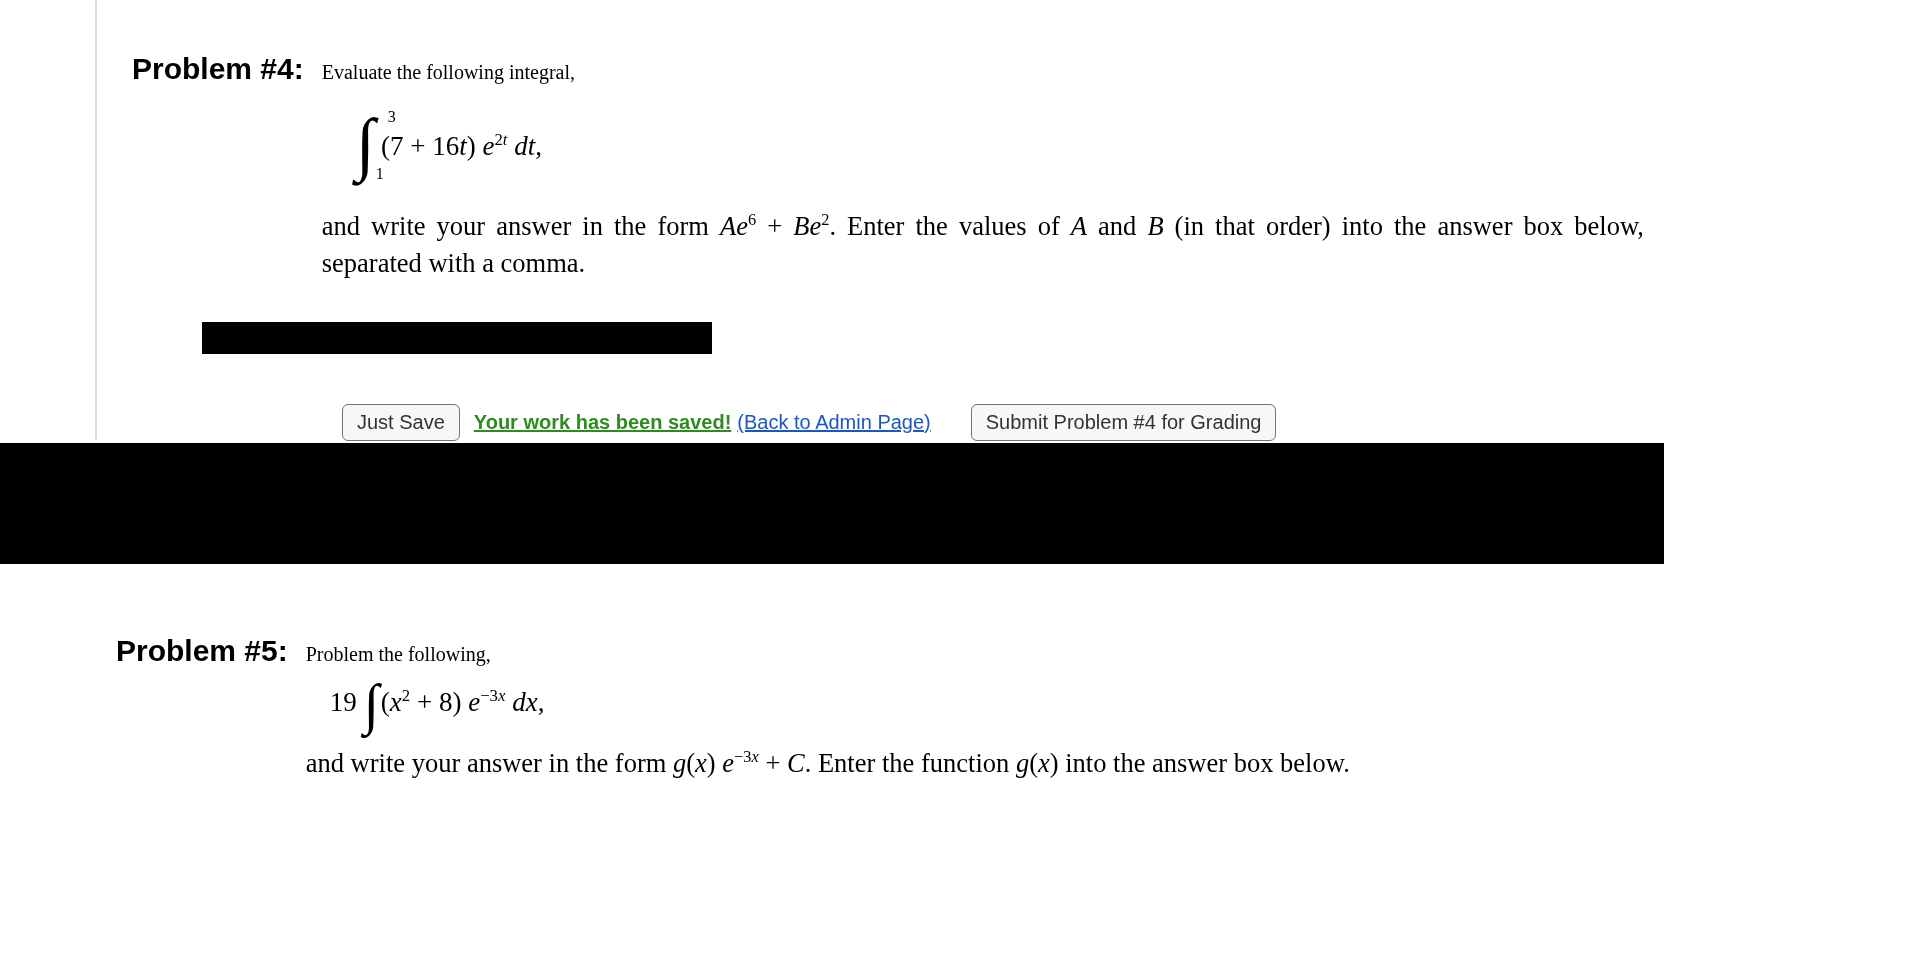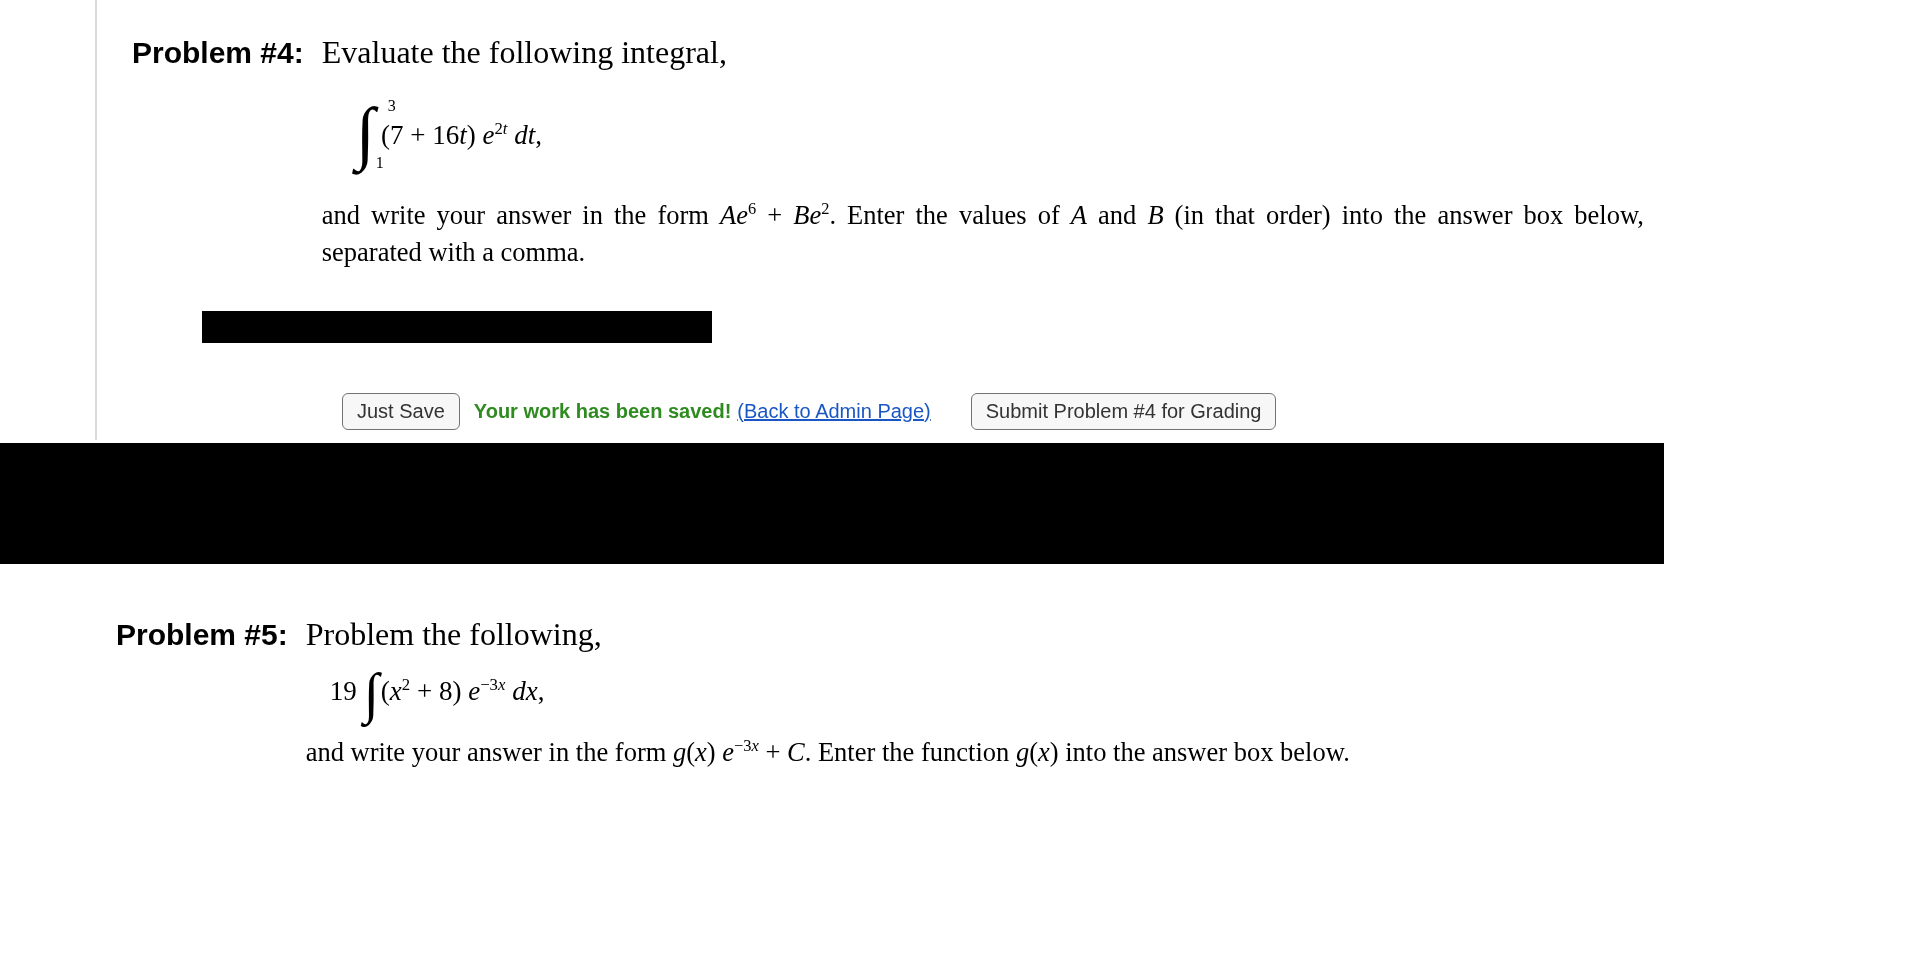--- a/index.html
+++ b/index.html
@@ -39,21 +39,22 @@
     font-weight: 900;
     font-size: 30px;
     white-space: nowrap;
   }
   .problem-column {
     flex: 1;
     font-size: 26px;
     line-height: 1.4;
   }
   .prompt {
-    font-size: 32px;
+    font-size: 20px;
+    margin-top: 28px;
   }
   .integral-block {
     margin: 30px 0 30px 34px;
     font-size: 27px;
   }
   .int-wrap {
     display: inline-flex;
     align-items: center;
   }
   .int-symbol-wrap {
@@ -129,20 +130,21 @@
     color: #333;
     cursor: pointer;
     font-family: Arial, Helvetica, sans-serif;
   }
   .saved-msg {
     font-family: Verdana, Arial, sans-serif;
     font-weight: bold;
     color: #2e8b1f;
     margin: 0 6px 0 14px;
     font-size: 20px;
+    text-decoration: underline;
   }
   .admin-link {
     font-family: Verdana, Arial, sans-serif;
     color: #1a57c5;
     text-decoration: underline;
     font-size: 20px;
     cursor: pointer;
   }
   .submit-btn {
     margin-left: 40px;

